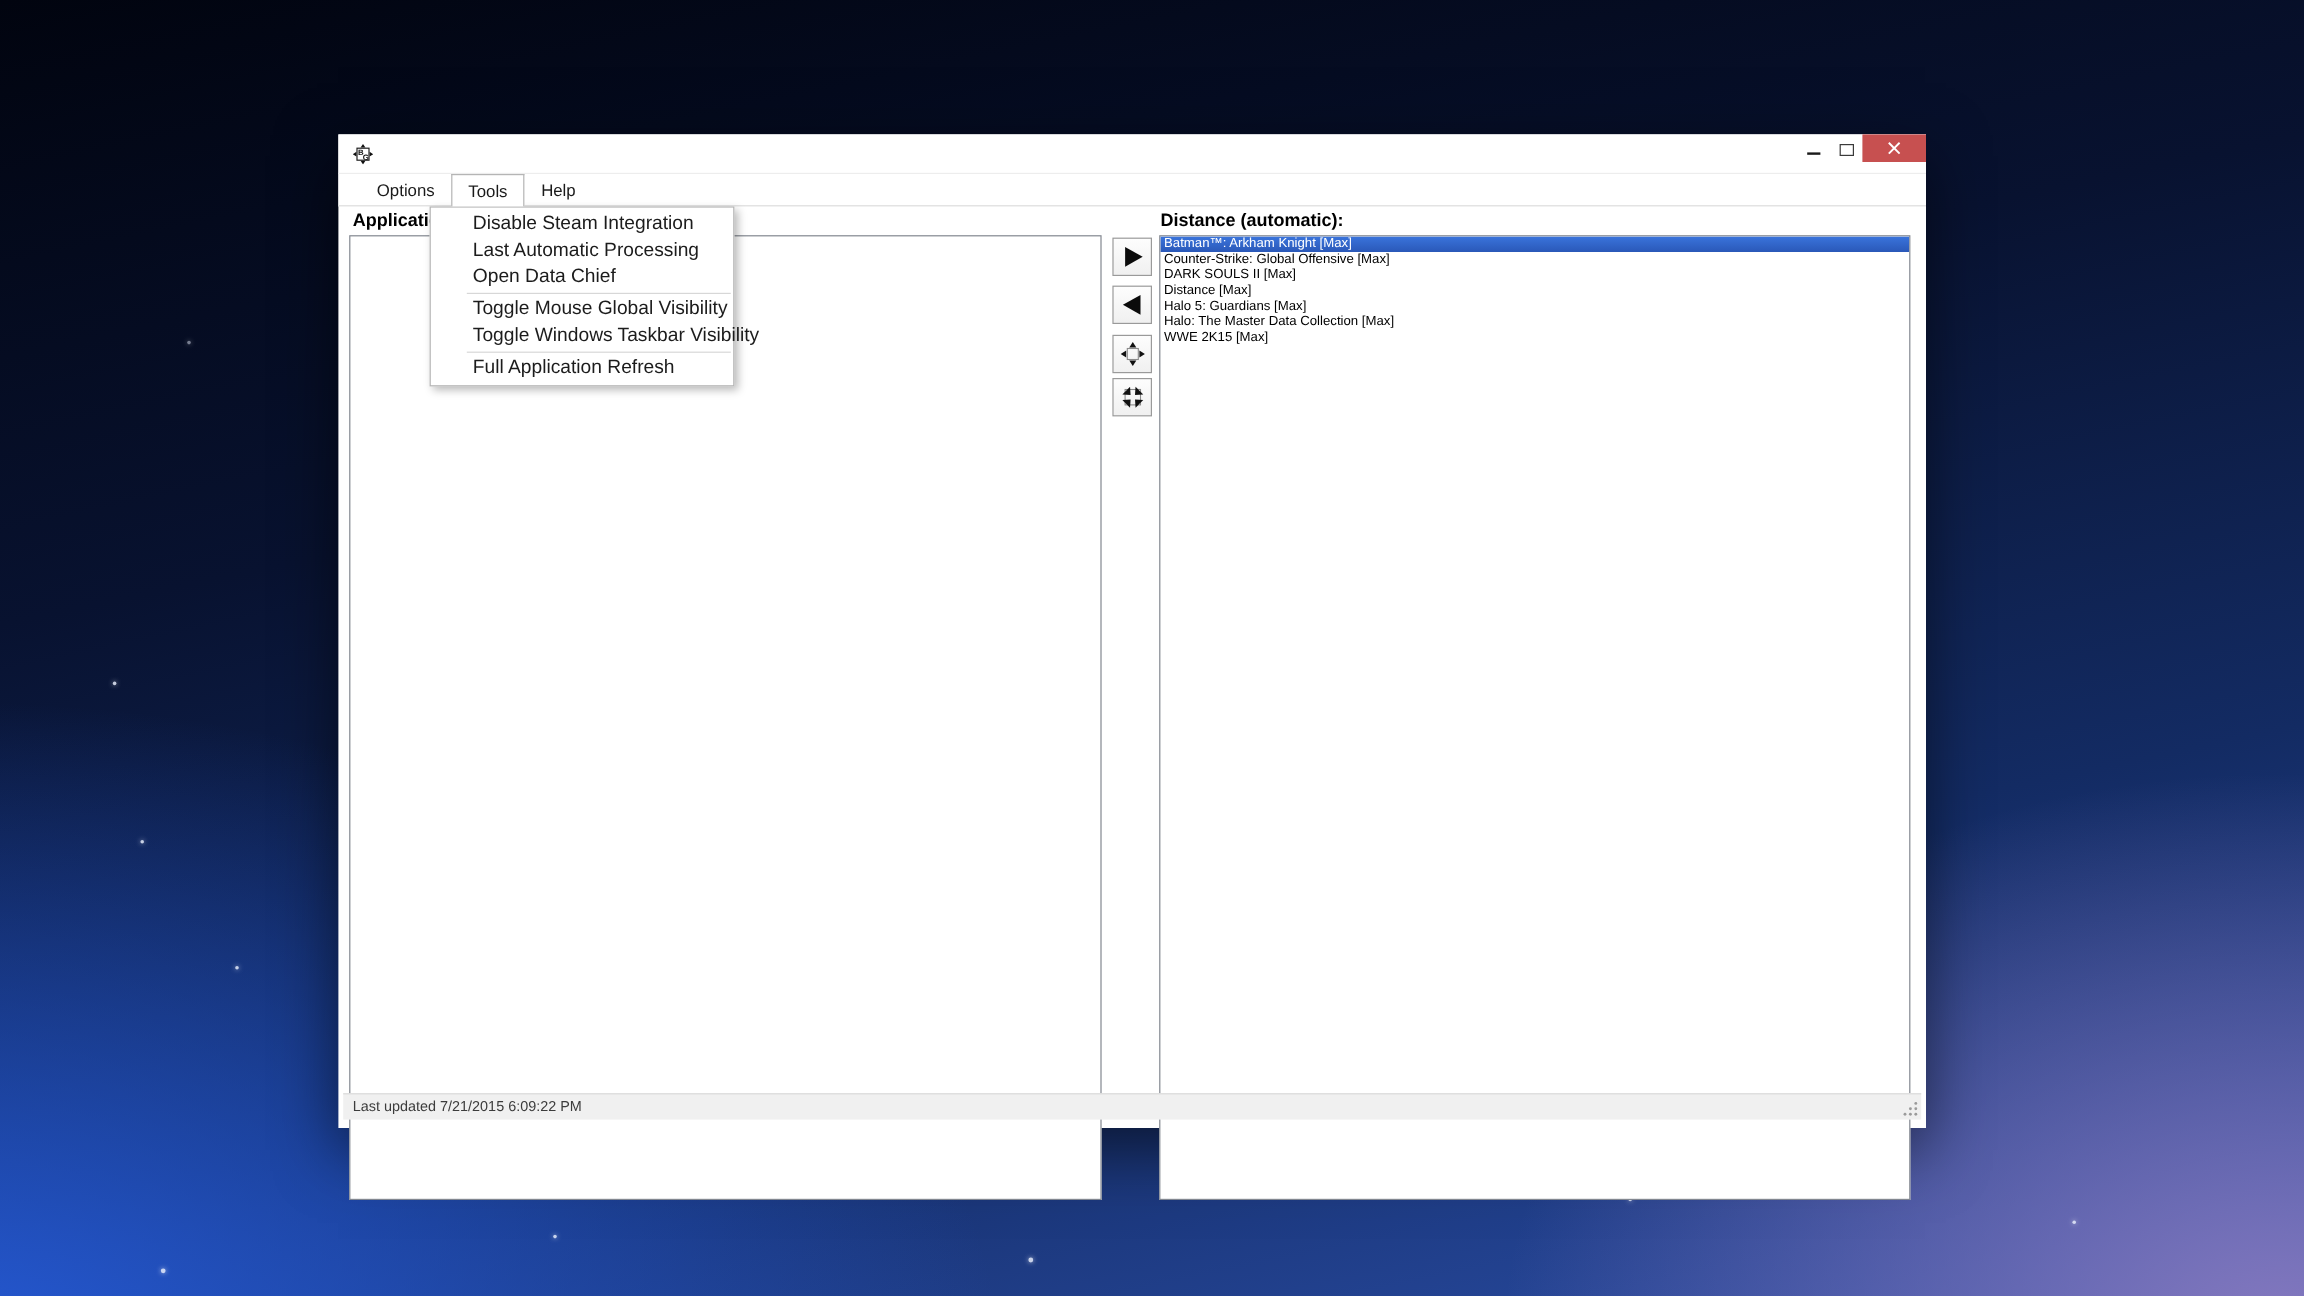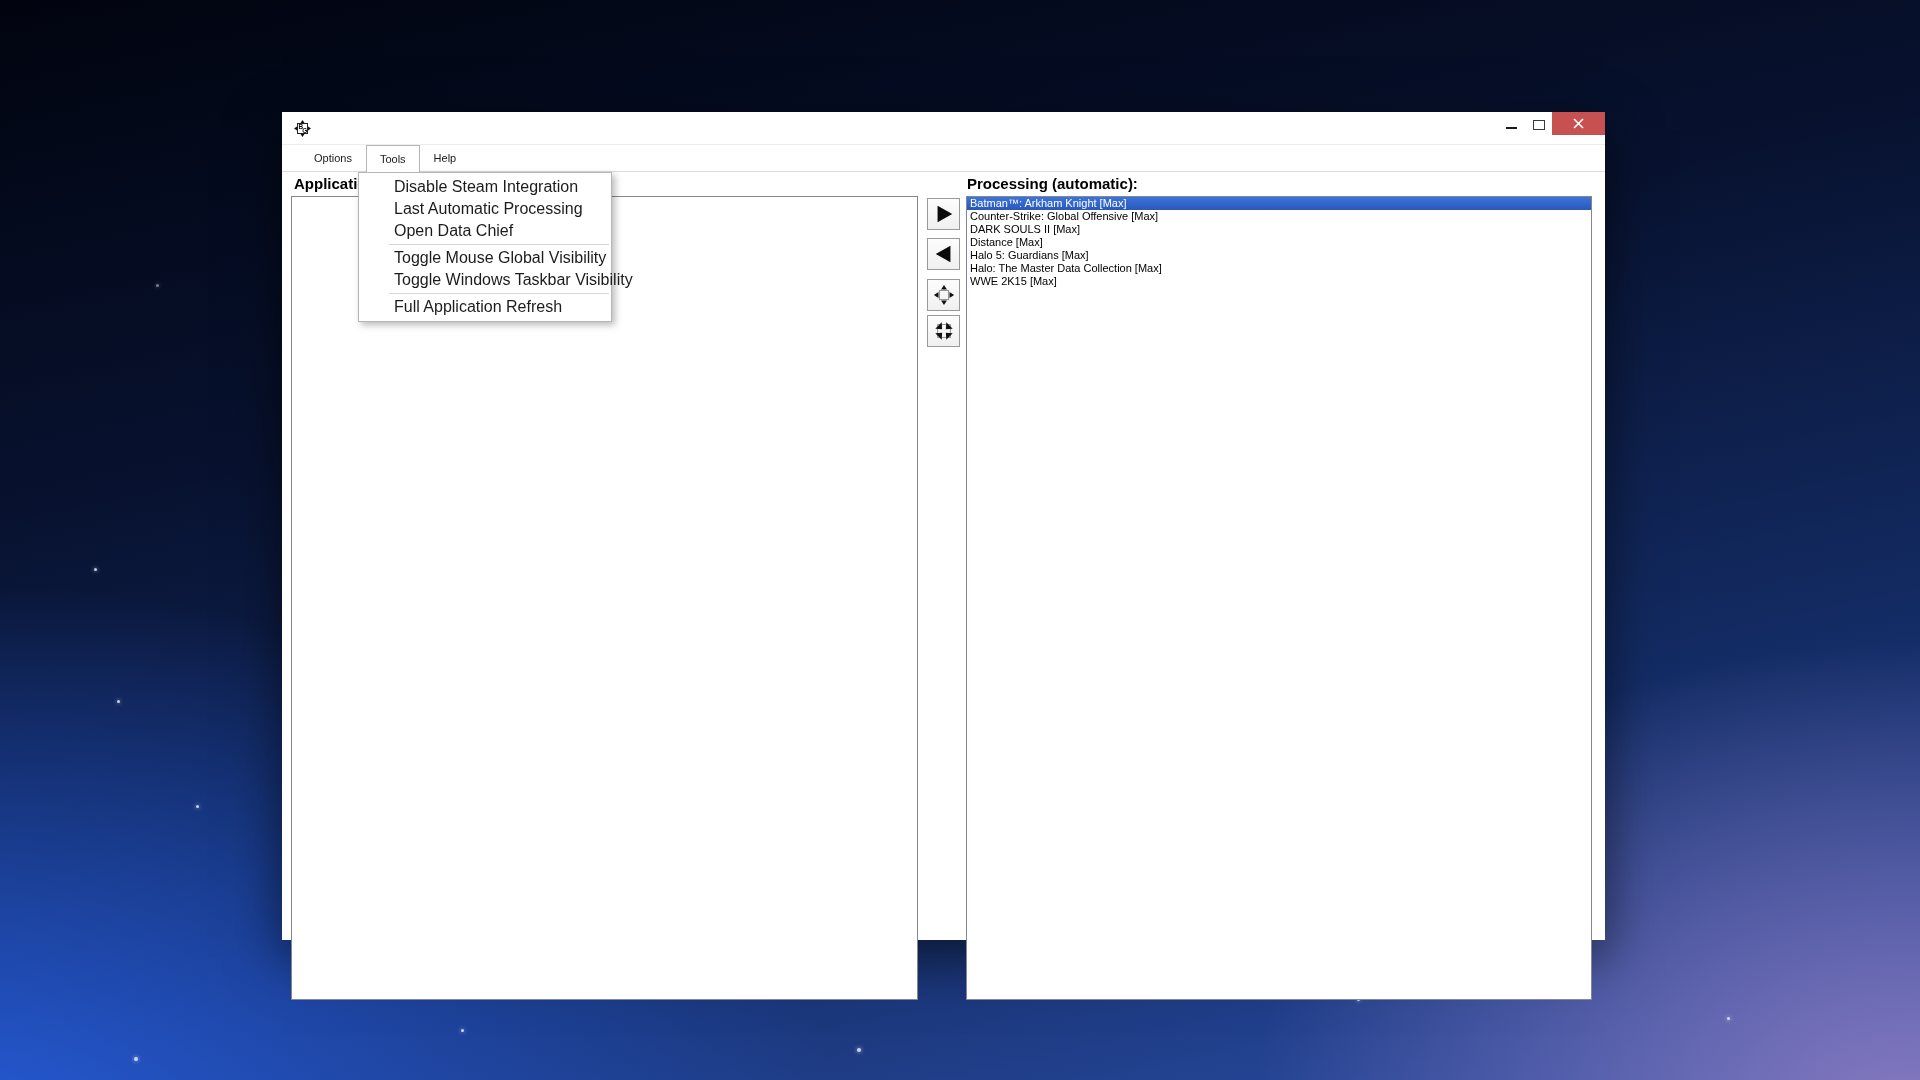--- a/index.html
+++ b/index.html
@@ -30,21 +30,21 @@
   .cap-btn { width: 27px; height: 23px; display: flex; align-items: center; justify-content: center; }
   .min-glyph { width: 11px; height: 2px; background: #1a1a1a; margin-top: 8px; }
   .max-glyph { width: 12px; height: 10px; border: 1px solid #3a3a3a; margin-top: 2px; }
   .close-btn { width: 53px; height: 23px; background: #c75050; display: flex; align-items: center; justify-content: center; }
 
   
   .menubar {
     position: absolute; left: 0; top: 33px; width: 100%; height: 27px;
     background: #fff; border-bottom: 1px solid #dcdcdc;
     display: flex; align-items: stretch; padding-left: 18px;
-    font-size: 11px; color: #1a1a1a;
+    font-size: 14px; color: #1a1a1a;
   }
   .menu-item { display: flex; align-items: center; padding: 0 13px; border: 1px solid transparent; }
   .menu-item.open {
     background: #fff; border: 1px solid #b5b5b5; border-bottom: none;
     position: relative; z-index: 40; height: 27px;
   }
 
   
   .dropdown {
     position: absolute; left: 76px; top: 60px; width: 254px;
@@ -129,21 +129,21 @@
     </div>
   </div>
 
   <div class="menubar">
     <div class="menu-item">Options</div>
     <div class="menu-item open">Tools</div>
     <div class="menu-item">Help</div>
   </div>
 
   <div class="panel-label label-apps">Applications:</div>
-  <div class="panel-label label-favs">Processing (automatic):</div>
+  <div class="panel-label label-favs">Distance (automatic):</div>
 
   <div class="listbox listbox-left"></div>
 
   <div class="listbox listbox-right">
     <div class="fav-row selected">Batman™: Arkham Knight [Max]</div>
     <div class="fav-row">Counter-Strike: Global Offensive [Max]</div>
     <div class="fav-row">DARK SOULS II [Max]</div>
     <div class="fav-row">Distance [Max]</div>
     <div class="fav-row">Halo 5: Guardians [Max]</div>
     <div class="fav-row">Halo: The Master Data Collection [Max]</div>
@@ -172,20 +172,31 @@
   <div class="xfer-btn xfer-4">
     <svg width="22" height="22" viewBox="0 0 24 24">
       <rect x="5" y="5" width="14" height="14" fill="none" stroke="#8a8a8a" stroke-width="1"></rect>
       <polygon points="10,10 9.5,2.5 2.5,9.5" fill="#111"></polygon>
       <polygon points="14,10 14.5,2.5 21.5,9.5" fill="#111"></polygon>
       <polygon points="10,14 9.5,21.5 2.5,14.5" fill="#111"></polygon>
       <polygon points="14,14 14.5,21.5 21.5,14.5" fill="#111"></polygon>
     </svg>
   </div>
 
+  <div class="statusbar">
+    <span>Last updated 7/21/2015 6:09:22 PM</span>
+    <svg class="resize-grip" viewBox="0 0 15 15">
+      <circle cx="12.5" cy="3.5" r="1.2" fill="#9b9b9b"></circle>
+      <circle cx="8" cy="8" r="1.2" fill="#9b9b9b"></circle>
+      <circle cx="12.5" cy="8" r="1.2" fill="#9b9b9b"></circle>
+      <circle cx="3.5" cy="12.5" r="1.2" fill="#9b9b9b"></circle>
+      <circle cx="8" cy="12.5" r="1.2" fill="#9b9b9b"></circle>
+      <circle cx="12.5" cy="12.5" r="1.2" fill="#9b9b9b"></circle>
+    </svg>
+  </div>
 
   <div class="dropdown">
     <div class="dd-item">Disable Steam Integration</div>
     <div class="dd-item">Last Automatic Processing</div>
     <div class="dd-item">Open Data Chief</div>
     <div class="dd-sep"></div>
     <div class="dd-item">Toggle Mouse Global Visibility</div>
     <div class="dd-item">Toggle Windows Taskbar Visibility</div>
     <div class="dd-sep"></div>
     <div class="dd-item">Full Application Refresh</div>

